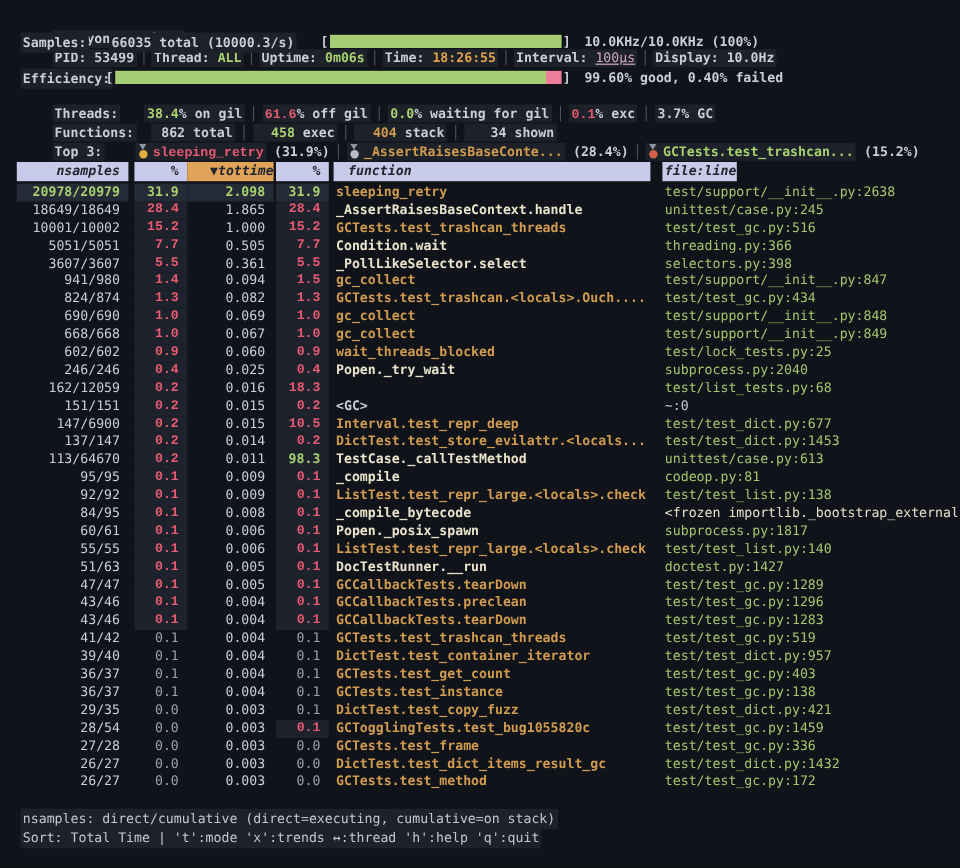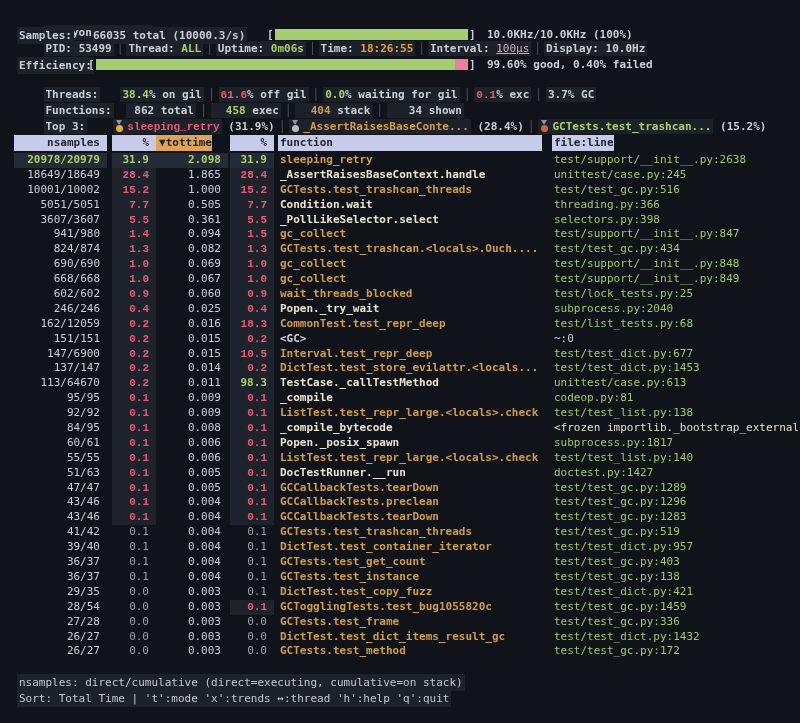--- a/index.html
+++ b/index.html
@@ -27,39 +27,39 @@
   .bar-green{background:#a6cd73;height:100%;}
   .bar-pink{background:#ee7f9b;height:100%;}
   .medal{display:inline-block;width:9px;height:12px;position:relative;margin-right:3px;vertical-align:-2px;}
   .medal::before{content:"";position:absolute;top:0;left:1px;width:0;height:0;
     border-left:3.5px solid transparent;border-right:3.5px solid transparent;border-top:5px solid #8d94a3;}
   .medal::after{content:"";position:absolute;bottom:0;left:1px;width:7px;height:7px;border-radius:50%;}
   .medal.gold::after{background:#e2ac3f;}
   .medal.silver::after{background:#b6bcc8;}
   .medal.bronze::after{background:#d2604a;}
   .t3chip{padding:1px 2px;}
-  .thead{position:absolute;top:135px;left:0;right:3px;height:16px;line-height:16px;white-space:pre;}
+  .thead{position:absolute;top:135px;left:0;right:3px;height:16px;line-height:16px;white-space:pre;font-style:italic;}
   .th{position:absolute;top:0;height:16px;background:#c7cbe9;color:#23262e;font-weight:700;box-sizing:border-box;}
   .th.sort{background:#dfa458;}
   .tbody{position:absolute;top:153px;left:0;right:0;}
   .trow{position:relative;height:14.9px;line-height:14.9px;white-space:pre;}
   .cell{position:absolute;top:0;height:100%;box-sizing:border-box;overflow:hidden;}
   .hot{background:#1d222c;}
   .trow.top .hot{background:#242a36;}
   .c-ns{left:14px;width:93px;text-align:right;padding-right:7px;}
   .c-p1{left:112px;width:44px;text-align:right;padding-right:7px;}
   .c-tt{left:156px;width:72px;text-align:right;padding-right:7px;}
   .c-p2{left:230px;width:44px;text-align:right;padding-right:7px;}
   .c-fn{left:278px;width:268px;padding-left:2px;}
   .c-fl{left:552px;width:246px;padding-left:2px;}
   .th-ns{left:14px;width:93px;text-align:right;padding-right:7px;}
   .th-p1{left:112px;width:44px;text-align:right;padding-right:7px;}
-  .th-tt{left:156px;width:56px;text-align:right;padding-right:0;}
+  .th-tt{left:156px;width:72px;text-align:right;padding-right:0;}
   .th-p2{left:230px;width:44px;text-align:right;padding-right:7px;}
-  .th-fn{left:278px;width:264px;padding-left:2px;}
+  .th-fn{left:278px;width:264px;padding-left:12px;}
   .th-fl{left:552px;width:62px;padding-left:2px;}
   .footline{position:absolute;left:17px;height:15px;line-height:15px;white-space:pre;font-weight:400;color:#c2c7d2;}
 </style>
 </head>
 <body>
 
 <div class="screen">
 
   <div class="line" style="top:10px">
     <span class="chip lbl">Tachyon Profiler</span>
@@ -117,21 +117,21 @@
       <div class="trow"><span class="cell c-ns w">18649/18649</span><span class="cell c-p1 r hot">28.4</span><span class="cell c-tt w">1.865</span><span class="cell c-p2 r hot">28.4</span><span class="cell c-fn cream">_AssertRaisesBaseContext.handle</span><span class="cell c-fl g2">unittest/case.py:245</span></div>
       <div class="trow"><span class="cell c-ns w">10001/10002</span><span class="cell c-p1 r hot">15.2</span><span class="cell c-tt w">1.000</span><span class="cell c-p2 r hot">15.2</span><span class="cell c-fn amber">GCTests.test_trashcan_threads</span><span class="cell c-fl g2">test/test_gc.py:516</span></div>
       <div class="trow"><span class="cell c-ns w">5051/5051</span><span class="cell c-p1 r hot">7.7</span><span class="cell c-tt w">0.505</span><span class="cell c-p2 r hot">7.7</span><span class="cell c-fn cream">Condition.wait</span><span class="cell c-fl g2">threading.py:366</span></div>
       <div class="trow"><span class="cell c-ns w">3607/3607</span><span class="cell c-p1 r hot">5.5</span><span class="cell c-tt w">0.361</span><span class="cell c-p2 r hot">5.5</span><span class="cell c-fn cream">_PollLikeSelector.select</span><span class="cell c-fl g2">selectors.py:398</span></div>
       <div class="trow"><span class="cell c-ns w">941/980</span><span class="cell c-p1 r hot">1.4</span><span class="cell c-tt w">0.094</span><span class="cell c-p2 r hot">1.5</span><span class="cell c-fn amber">gc_collect</span><span class="cell c-fl g2">test/support/__init__.py:847</span></div>
       <div class="trow"><span class="cell c-ns w">824/874</span><span class="cell c-p1 r hot">1.3</span><span class="cell c-tt w">0.082</span><span class="cell c-p2 r hot">1.3</span><span class="cell c-fn amber">GCTests.test_trashcan.&lt;locals&gt;.Ouch....</span><span class="cell c-fl g2">test/test_gc.py:434</span></div>
       <div class="trow"><span class="cell c-ns w">690/690</span><span class="cell c-p1 r hot">1.0</span><span class="cell c-tt w">0.069</span><span class="cell c-p2 r hot">1.0</span><span class="cell c-fn amber">gc_collect</span><span class="cell c-fl g2">test/support/__init__.py:848</span></div>
       <div class="trow"><span class="cell c-ns w">668/668</span><span class="cell c-p1 r hot">1.0</span><span class="cell c-tt w">0.067</span><span class="cell c-p2 r hot">1.0</span><span class="cell c-fn amber">gc_collect</span><span class="cell c-fl g2">test/support/__init__.py:849</span></div>
       <div class="trow"><span class="cell c-ns w">602/602</span><span class="cell c-p1 r hot">0.9</span><span class="cell c-tt w">0.060</span><span class="cell c-p2 r hot">0.9</span><span class="cell c-fn amber">wait_threads_blocked</span><span class="cell c-fl g2">test/lock_tests.py:25</span></div>
       <div class="trow"><span class="cell c-ns w">246/246</span><span class="cell c-p1 r hot">0.4</span><span class="cell c-tt w">0.025</span><span class="cell c-p2 r hot">0.4</span><span class="cell c-fn cream">Popen._try_wait</span><span class="cell c-fl g2">subprocess.py:2040</span></div>
-      <div class="trow"><span class="cell c-ns w">162/12059</span><span class="cell c-p1 r hot">0.2</span><span class="cell c-tt w">0.016</span><span class="cell c-p2 r hot">18.3</span><span class="cell c-fn amber">CommonTest.test_repr_deep</span><span class="cell c-fl g2">test/list_tests.py:68</span></div>
+      <div class="trow"><span class="cell c-ns w">162/12059</span><span class="cell c-p1 r hot">0.2</span><span class="cell c-tt w">0.016</span><span class="cell c-p2 r hot">18.3</span><span class="cell c-fl g2">test/list_tests.py:68</span></div>
       <div class="trow"><span class="cell c-ns w">151/151</span><span class="cell c-p1 r hot">0.2</span><span class="cell c-tt w">0.015</span><span class="cell c-p2 r hot">0.2</span><span class="cell c-fn w b">&lt;GC&gt;</span><span class="cell c-fl w">~:0</span></div>
       <div class="trow"><span class="cell c-ns w">147/6900</span><span class="cell c-p1 r hot">0.2</span><span class="cell c-tt w">0.015</span><span class="cell c-p2 r hot">10.5</span><span class="cell c-fn amber">Interval.test_repr_deep</span><span class="cell c-fl g2">test/test_dict.py:677</span></div>
       <div class="trow"><span class="cell c-ns w">137/147</span><span class="cell c-p1 r hot">0.2</span><span class="cell c-tt w">0.014</span><span class="cell c-p2 r hot">0.2</span><span class="cell c-fn amber">DictTest.test_store_evilattr.&lt;locals...</span><span class="cell c-fl g2">test/test_dict.py:1453</span></div>
       <div class="trow"><span class="cell c-ns w">113/64670</span><span class="cell c-p1 r hot">0.2</span><span class="cell c-tt w">0.011</span><span class="cell c-p2 g hot">98.3</span><span class="cell c-fn cream">TestCase._callTestMethod</span><span class="cell c-fl g2">unittest/case.py:613</span></div>
       <div class="trow"><span class="cell c-ns w">95/95</span><span class="cell c-p1 r hot">0.1</span><span class="cell c-tt w">0.009</span><span class="cell c-p2 r hot">0.1</span><span class="cell c-fn cream">_compile</span><span class="cell c-fl g2">codeop.py:81</span></div>
       <div class="trow"><span class="cell c-ns w">92/92</span><span class="cell c-p1 r hot">0.1</span><span class="cell c-tt w">0.009</span><span class="cell c-p2 r hot">0.1</span><span class="cell c-fn amber">ListTest.test_repr_large.&lt;locals&gt;.check</span><span class="cell c-fl g2">test/test_list.py:138</span></div>
       <div class="trow"><span class="cell c-ns w">84/95</span><span class="cell c-p1 r hot">0.1</span><span class="cell c-tt w">0.008</span><span class="cell c-p2 r hot">0.1</span><span class="cell c-fn cream">_compile_bytecode</span><span class="cell c-fl c2">&lt;frozen importlib._bootstrap_external</span></div>
       <div class="trow"><span class="cell c-ns w">60/61</span><span class="cell c-p1 r hot">0.1</span><span class="cell c-tt w">0.006</span><span class="cell c-p2 r hot">0.1</span><span class="cell c-fn cream">Popen._posix_spawn</span><span class="cell c-fl g2">subprocess.py:1817</span></div>
       <div class="trow"><span class="cell c-ns w">55/55</span><span class="cell c-p1 r hot">0.1</span><span class="cell c-tt w">0.006</span><span class="cell c-p2 r hot">0.1</span><span class="cell c-fn amber">ListTest.test_repr_large.&lt;locals&gt;.check</span><span class="cell c-fl g2">test/test_list.py:140</span></div>
       <div class="trow"><span class="cell c-ns w">51/63</span><span class="cell c-p1 r hot">0.1</span><span class="cell c-tt w">0.005</span><span class="cell c-p2 r hot">0.1</span><span class="cell c-fn cream">DocTestRunner.__run</span><span class="cell c-fl g2">doctest.py:1427</span></div>

